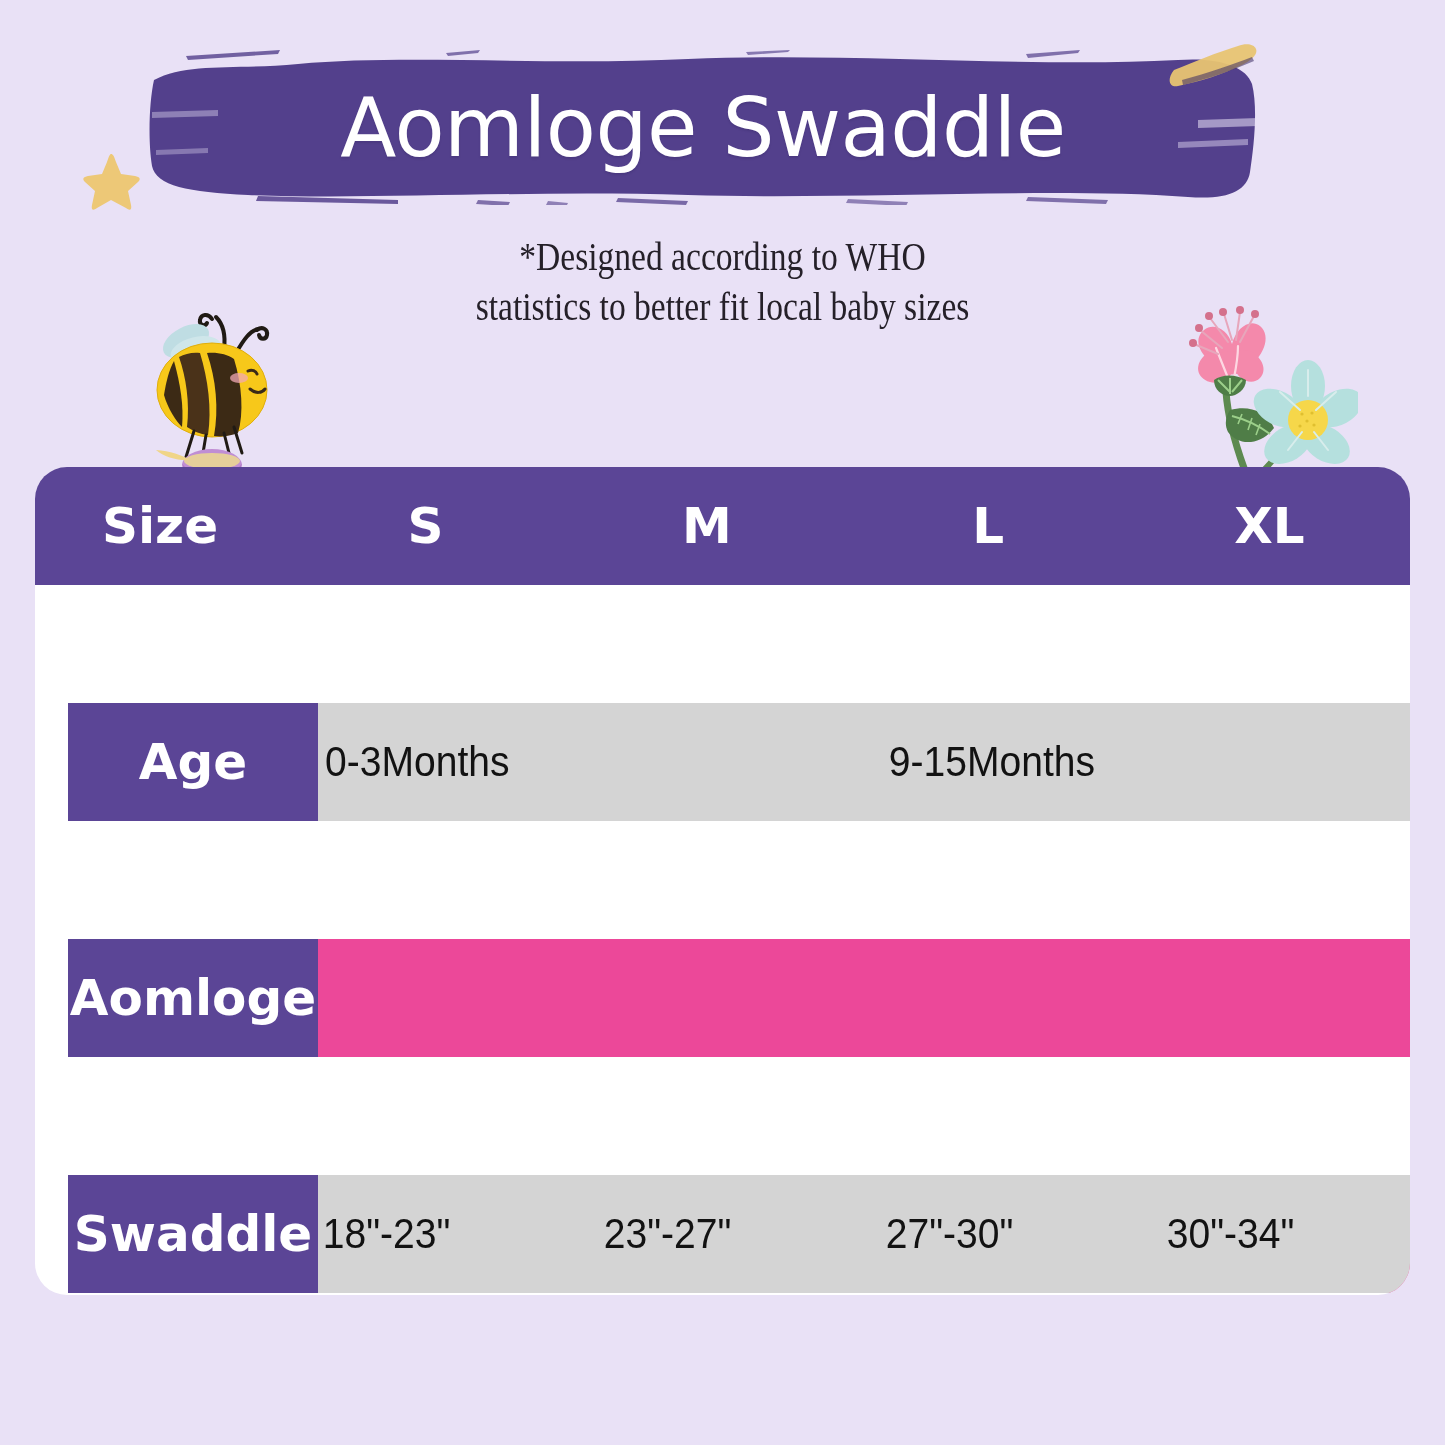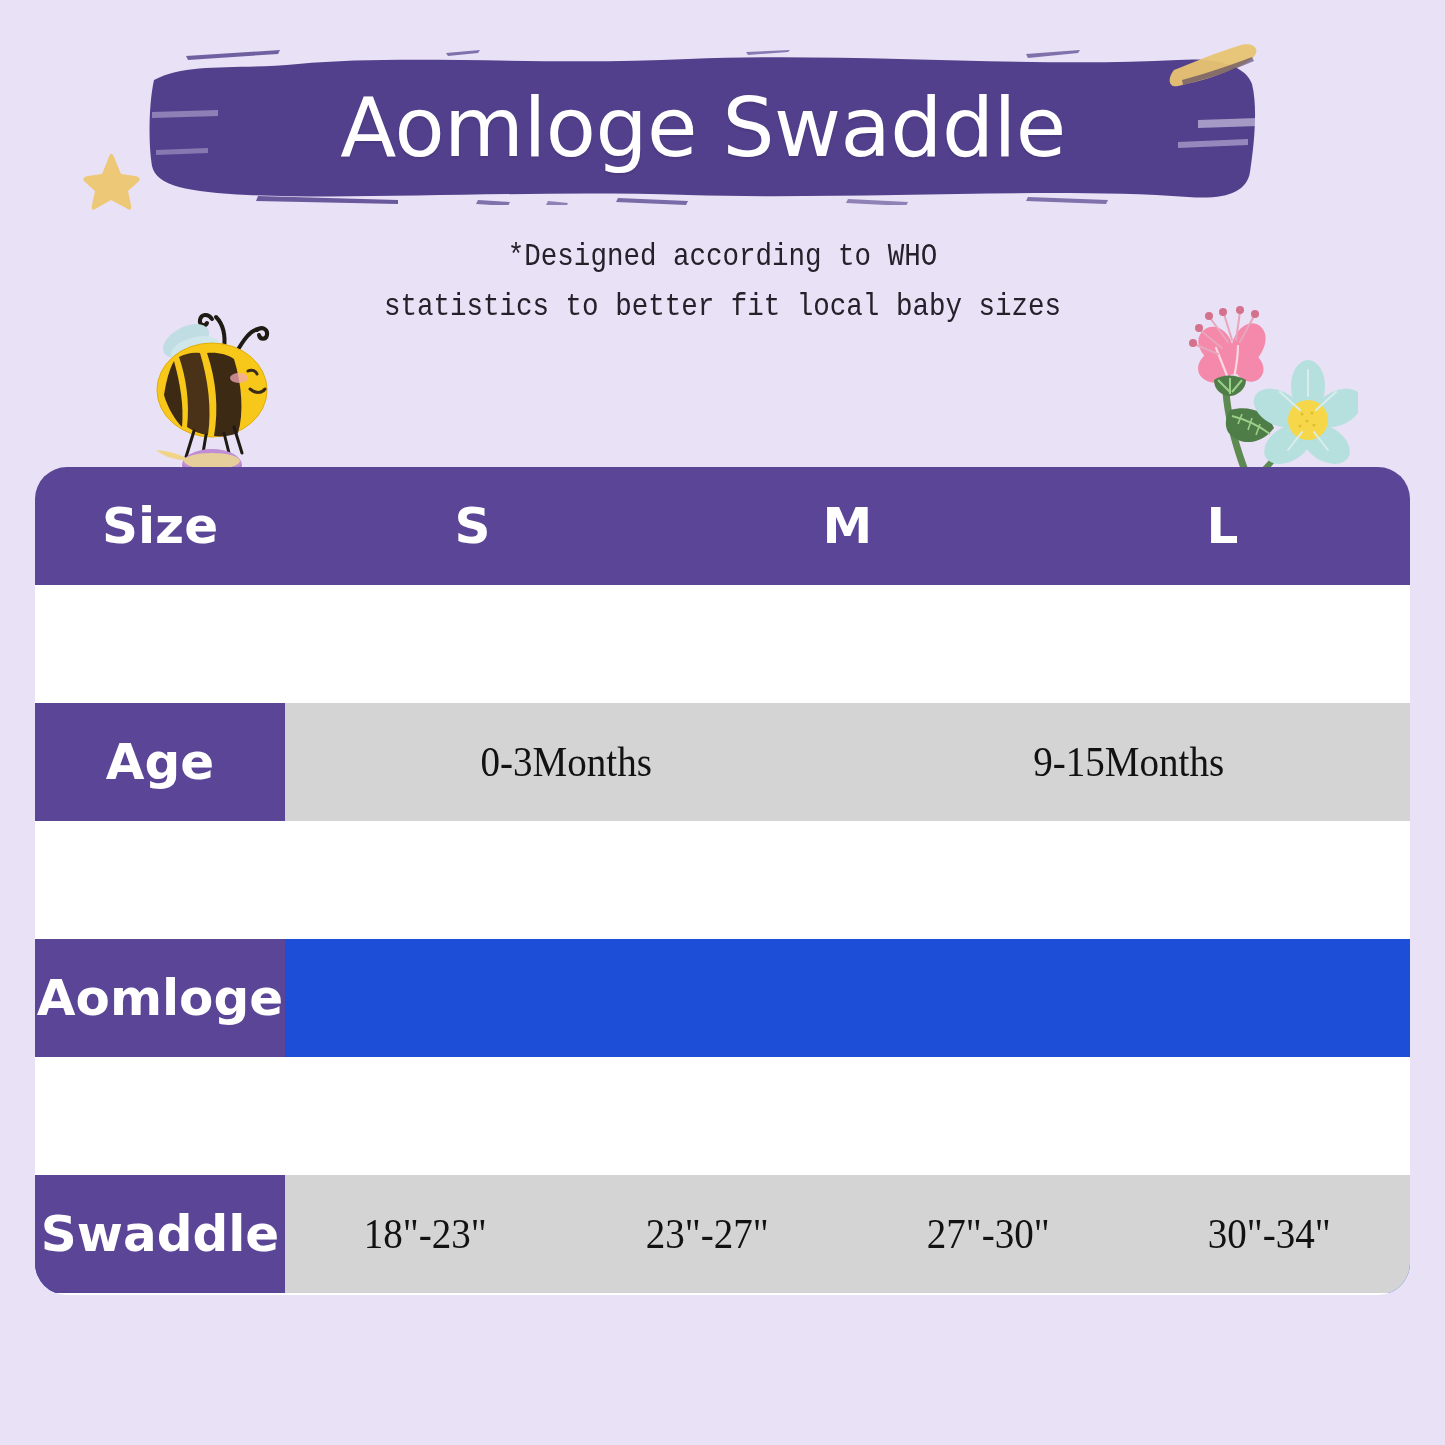--- a/index.html
+++ b/index.html
@@ -60,22 +60,22 @@
   }
 
   
   .subtitle {
     position: absolute;
     left: 0;
     top: 232px;
     width: 1445px;
     text-align: center;
     color: #252029;
-    font-family: Liberation Mono, monospace;
-    font-size: 32px;
+    font-family: Liberation Serif, serif;
+    font-size: 39px;
     line-height: 50px;
     font-weight: 400;
   }
   .subtitle .line {
     display: block;
     transform: scaleX(0.86);
   }
 
   
   .deco {
@@ -106,21 +106,22 @@
   .row.header {
     height: 118px;
     background: #5b4596;
   }
   .row.spacer {
     height: 118px;
     background: #ffffff;
   }
   .row.data {
     height: 118px;
-    background: #1d4ed8;
+    background: #ec4899;
+    margin-left: 33px;
   }
 
   .label-cell {
     width: 250px;
     flex: 0 0 250px;
     display: flex;
     align-items: center;
     justify-content: center;
     background: #5b4596;
     color: #ffffff;
@@ -149,23 +150,23 @@
   }
   .data-cells {
     flex: 1 1 auto;
     display: flex;
     background: #d4d4d4;
   }
   .data-cell {
     flex: 1 1 0;
     display: flex;
     align-items: center;
-    justify-content: center;
+    justify-content: flex-start;
     color: #121212;
-    font-family: Liberation Serif, serif;
+    font-family: Liberation Sans, sans-serif;
     font-size: 42px;
     line-height: 1;
     white-space: nowrap;
   }
   .data-cell span {
     display: inline-block;
     transform: scaleX(0.93);
   }
 </style>
 </head>
@@ -312,20 +313,21 @@
   </div>
 
   <div class="table">
 
     <div class="row header">
       <div class="label-cell">Size</div>
       <div class="header-cells">
         <div class="header-cell">S</div>
         <div class="header-cell">M</div>
         <div class="header-cell">L</div>
+        <div class="header-cell">XL</div>
       </div>
     </div>
 
     <div class="row spacer"></div>
 
     <div class="row data">
       <div class="label-cell">Age</div>
       <div class="data-cells">
         <div class="data-cell">
             <span>0-3Months</span>

